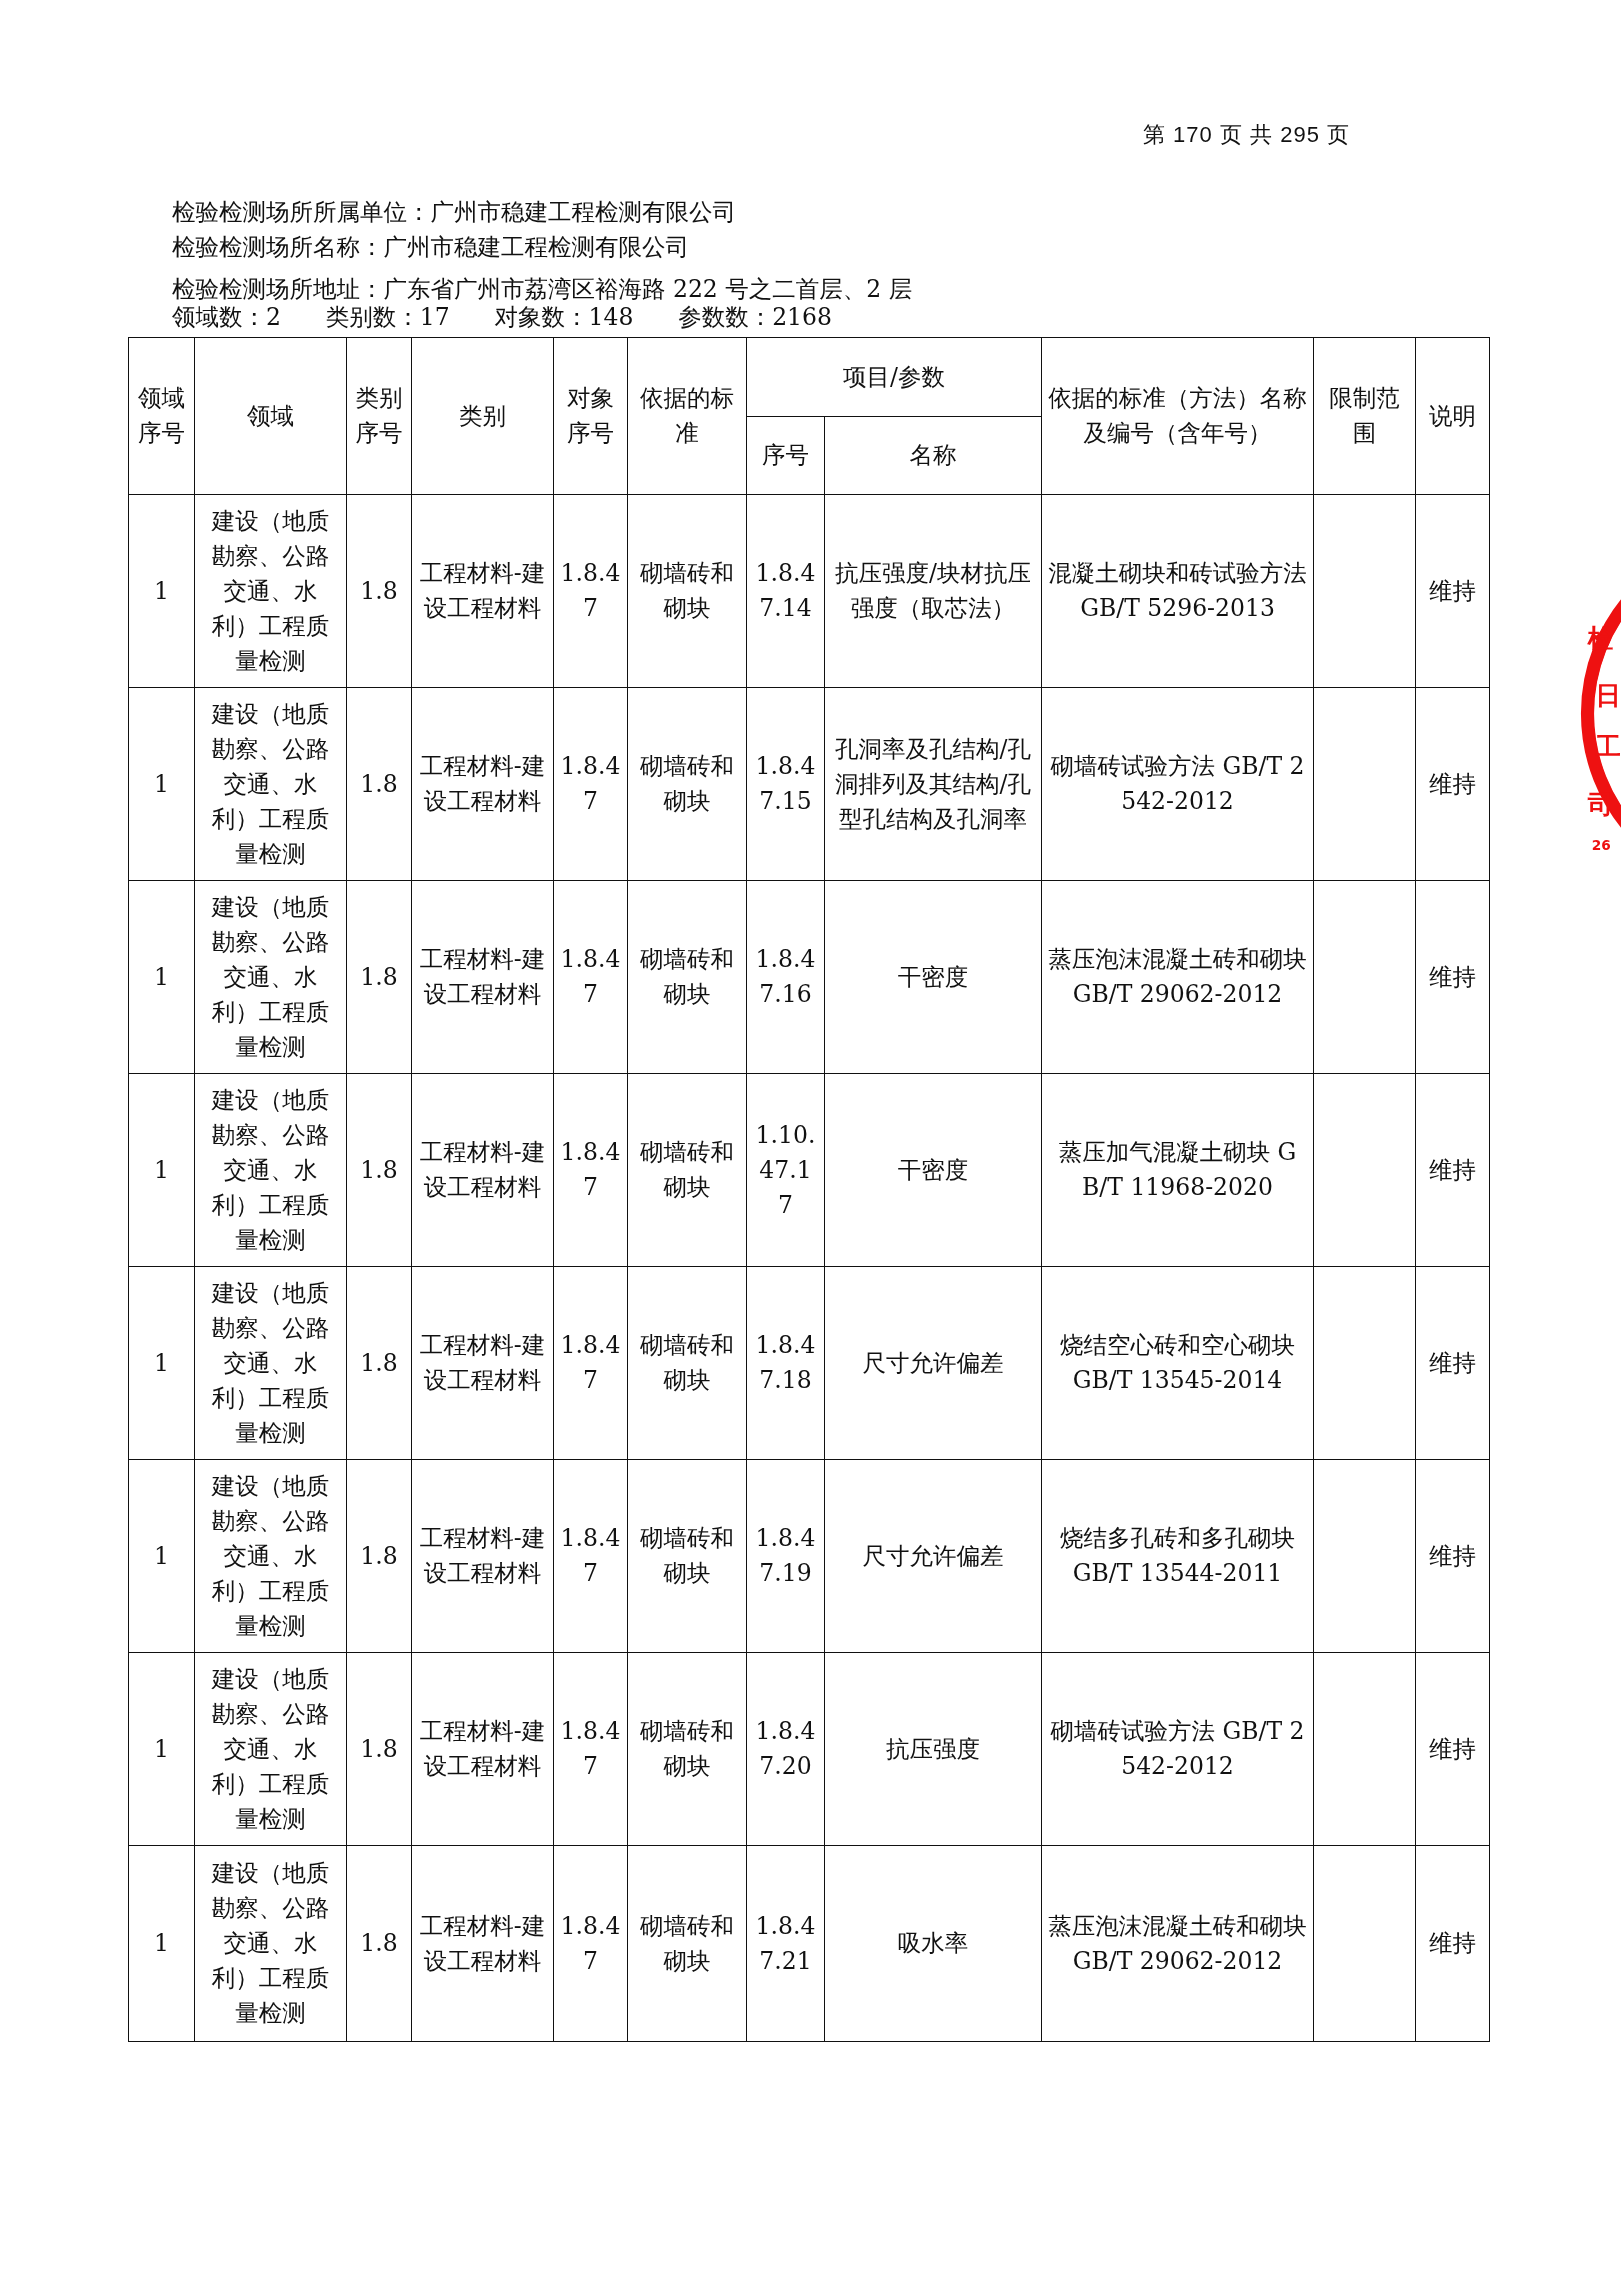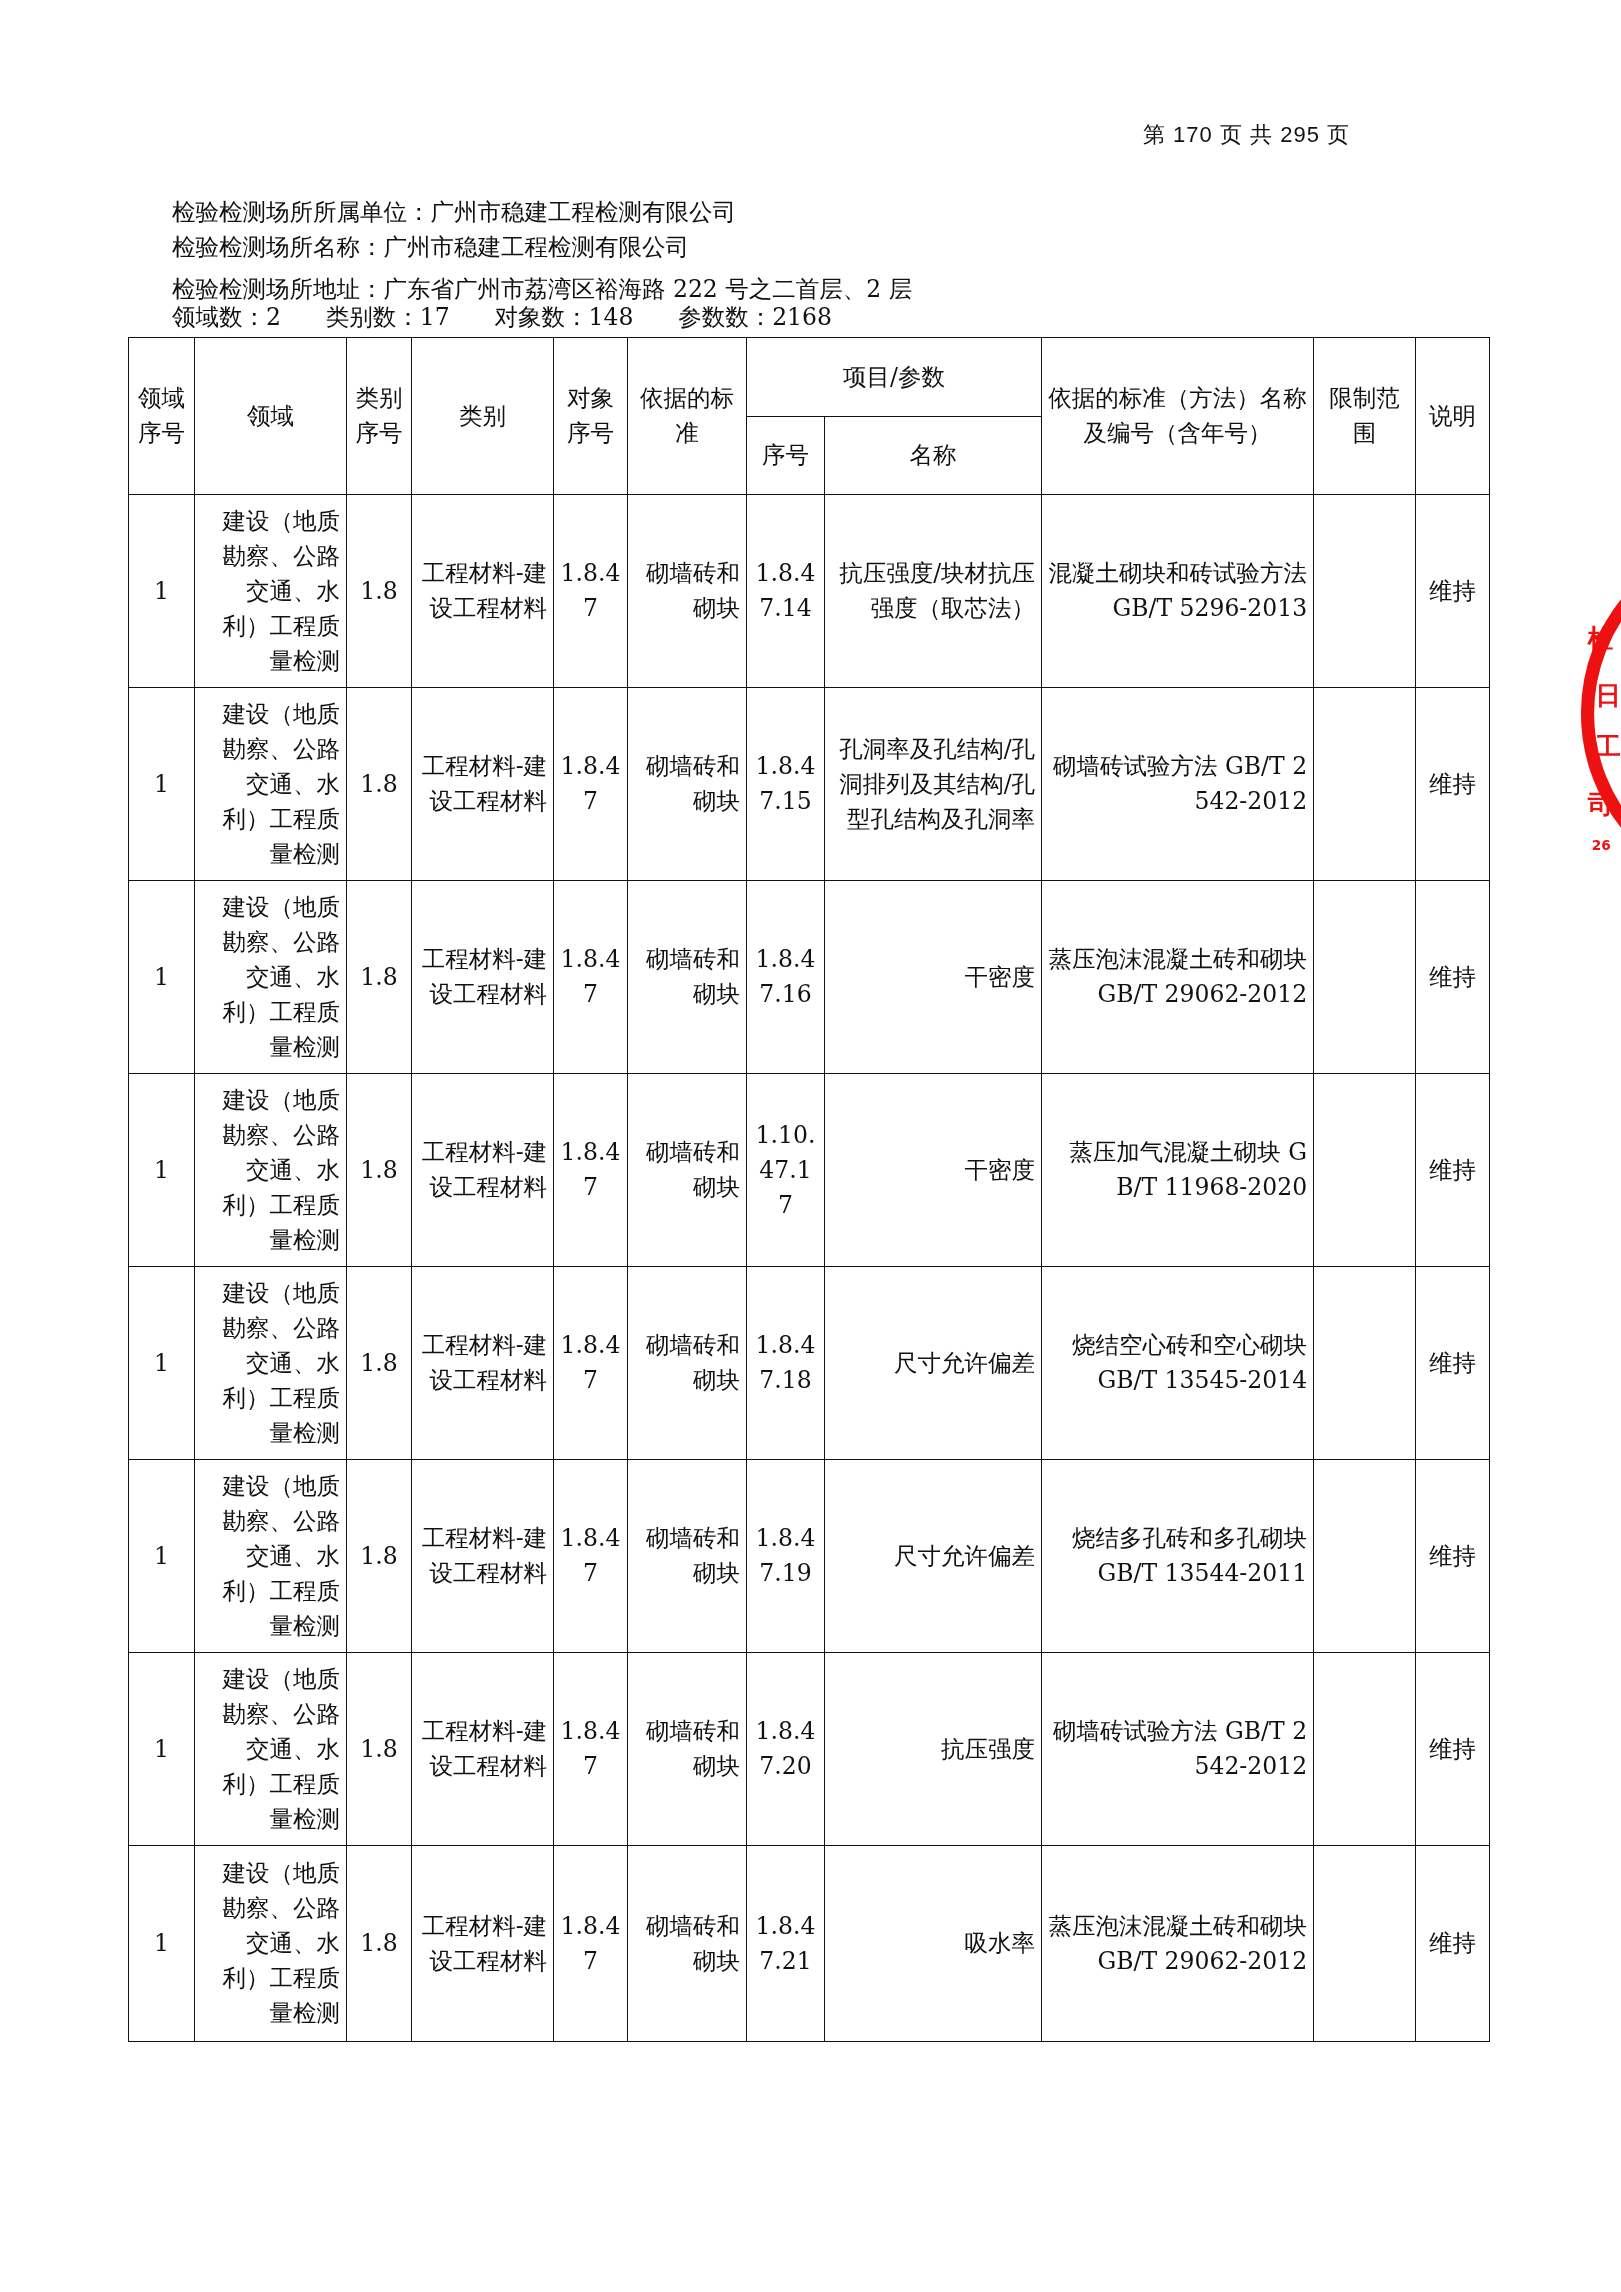--- a/index.html
+++ b/index.html
@@ -5,21 +5,21 @@
   html,body{margin:0;padding:0;background:#fff;}
   body{width:1621px;height:2293px;position:relative;overflow:hidden;
        font-family:"DejaVu Serif","Liberation Serif",serif;color:#111;}
   .page-num{position:absolute;left:1143px;top:120px;font-size:22px;letter-spacing:1px;
        font-family:"Liberation Sans","DejaVu Sans",sans-serif;white-space:pre;}
   .info{position:absolute;left:132px;font-size:23.5px;line-height:33px;white-space:pre;margin-left:40px;}
   table.grid{position:absolute;left:128px;top:337px;border-collapse:collapse;table-layout:fixed;}
   table.grid td, table.grid th{border:1.5px solid #111;padding:0 5.9px;font-size:23.5px;line-height:35px;
        font-weight:normal;vertical-align:middle;word-break:break-all;}
   .c{text-align:center;}
-  .l{text-align:right;}
+  .l{text-align:center;}
   th.h{text-align:center;}
   .stamp{position:absolute;left:1578px;top:549px;width:43px;height:333px;overflow:hidden;}
 </style>
 </head>
 <body>
 
 <div class="page-num">第 170 页 共 295 页</div>
 
 <div class="info" style="top:196px">检验检测场所所属单位：广州市稳建工程检测有限公司</div>
 <div class="info" style="top:231px">检验检测场所名称：广州市稳建工程检测有限公司</div>

